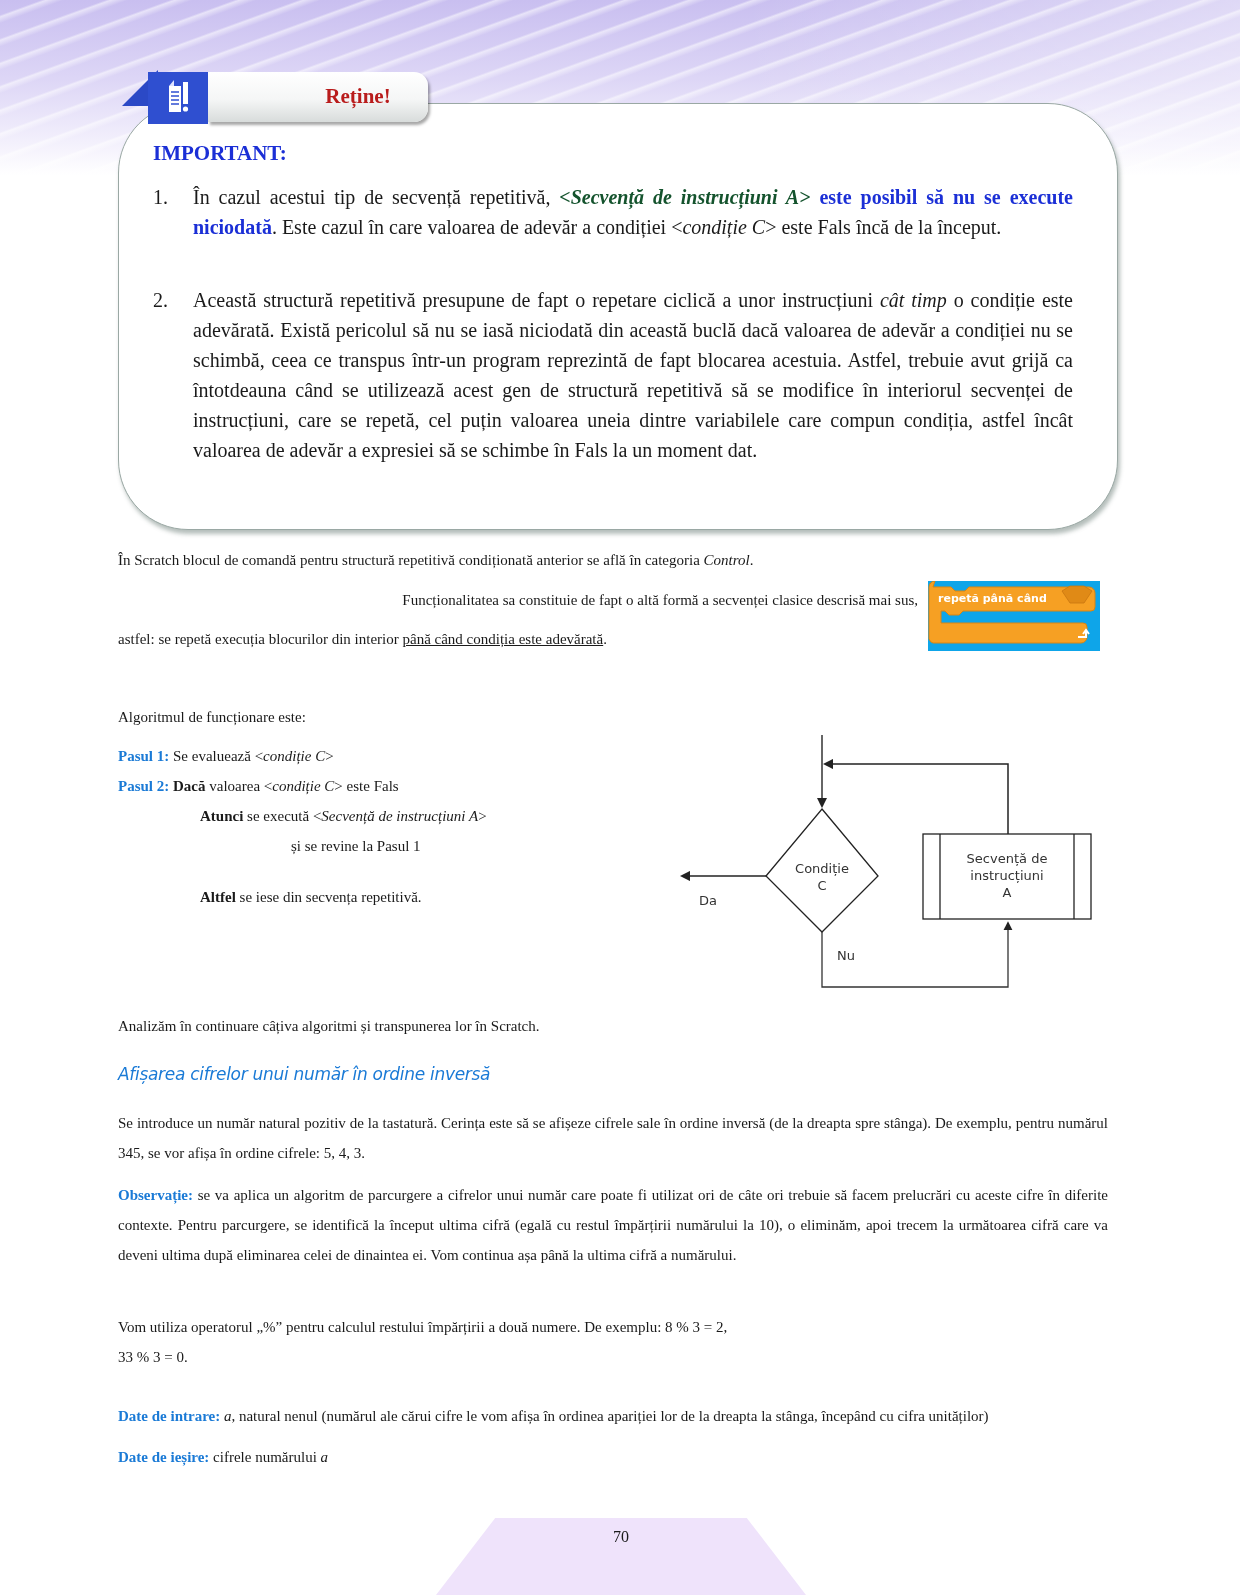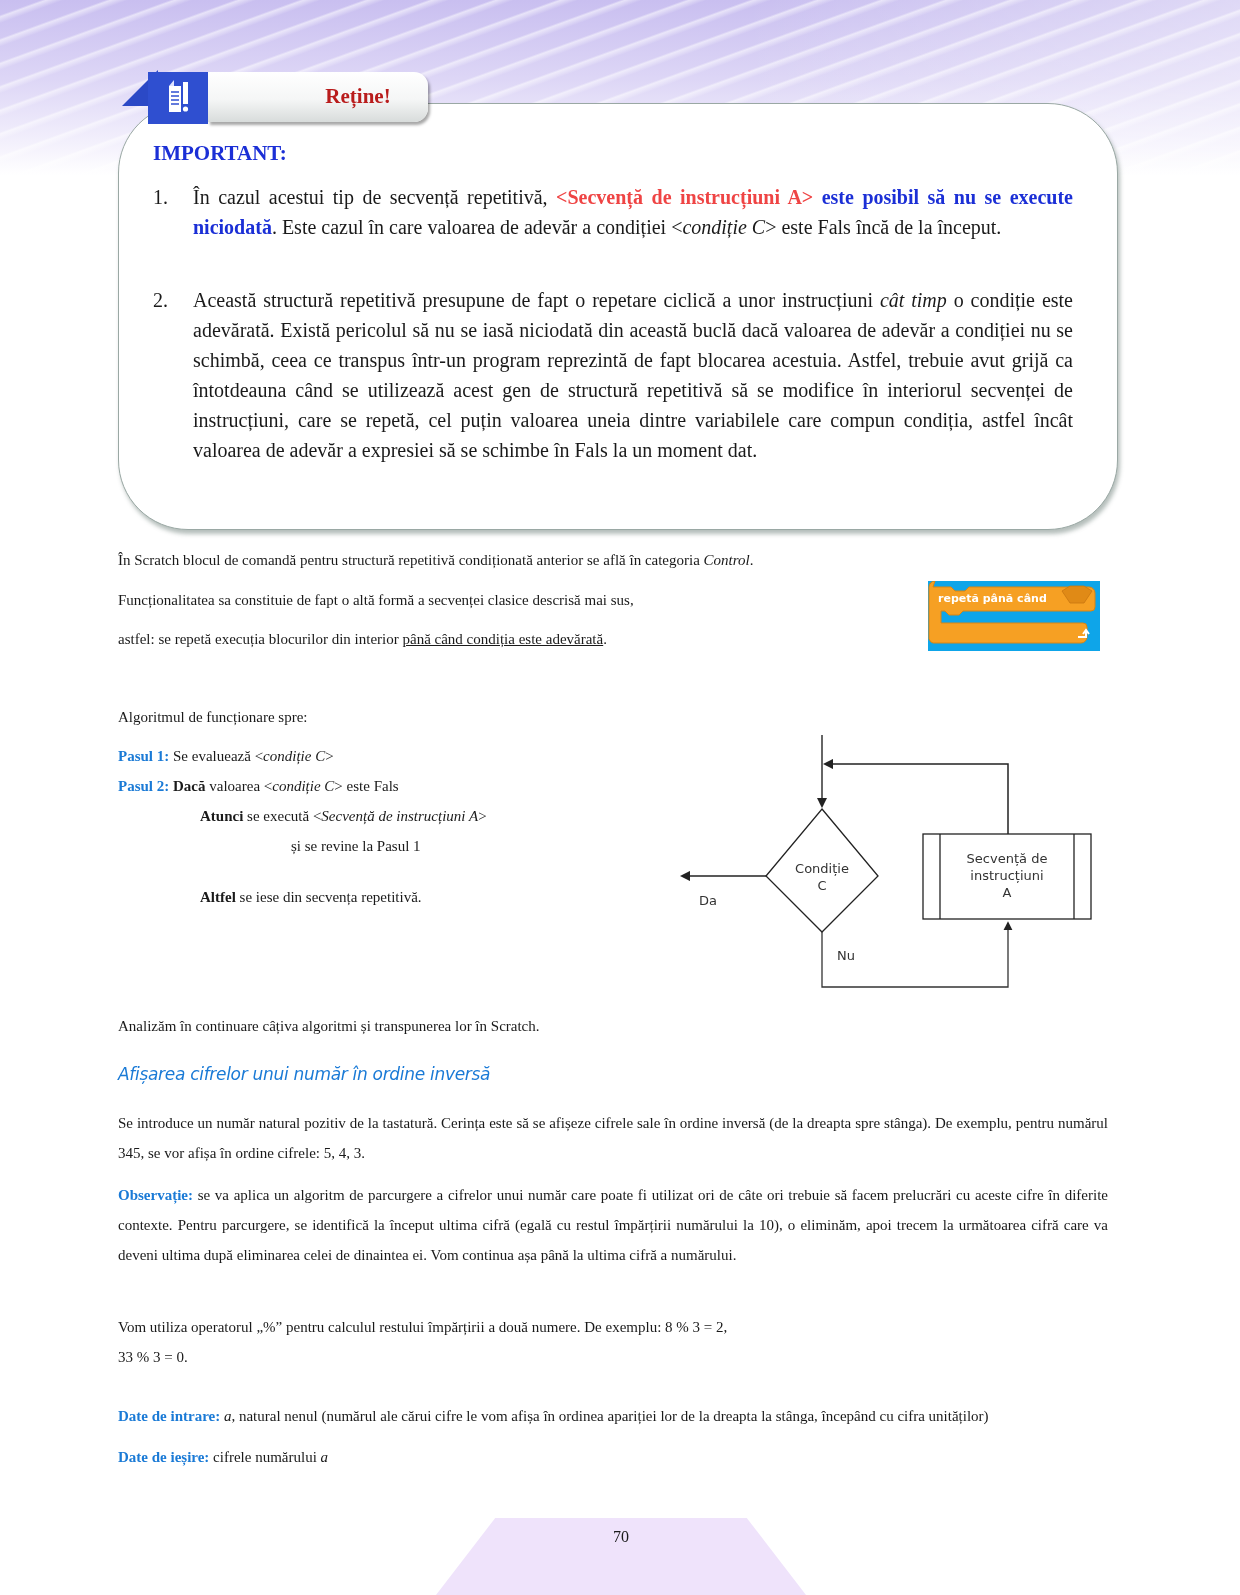--- a/index.html
+++ b/index.html
@@ -19,21 +19,21 @@
   .tab .blue { position:absolute; left:26px; top:0; width:60px; height:52px; background:#2f4fd0; }
   .tab .pill { position:absolute; left:86px; top:0; width:220px; height:50px; border-radius:0 14px 14px 0;
      background:linear-gradient(180deg,#ffffff 0%,#f5f6f6 55%,#d8dcdb 100%); box-shadow:2px 3px 3px rgba(0,0,0,0.35); }
   .tab .icon { position:absolute; left:44px; top:8px; width:24px; height:34px; }
   .tab .title { position:absolute; left:86px; width:244px; top:12px; text-align:center; font-weight:bold; font-size:21px; color:#b91c1c;margin-left:28px; }
   .important { position:absolute; left:153px; top:141px; font-weight:bold; color:#1b2fd6; font-size:21px; }
   .item { position:absolute; left:153px; width:920px; font-size:20px; line-height:30px; text-align:justify; }
   .item .num { position:absolute; left:0; }
   .item .txt { position:absolute; left:40px; width:880px; }
   .blue-b { color:#1b2fd6; font-weight:bold; }
-  .blue-bi { color:#ef4444; font-weight:bold; }
+  .blue-bi { color:#14532d; font-weight:bold; font-style:italic; }
   .p { position:absolute; left:118px; width:990px; font-size:15px; line-height:30px; text-align:justify; }
   .lbl { color:#1a7ad6; font-weight:bold; }
   .scratch { position:absolute; left:928px; top:581px; width:172px; height:70px; background:#0ea5e9; }
   .heading { position:absolute; left:118px; top:1064px; font-family:"DejaVu Sans", sans-serif; font-style:italic;
      font-size:17px; color:#1a7ad6; letter-spacing:-0.3px; }
   .pagebg { position:absolute; left:436px; top:1518px; width:370px; height:77px; background:#efe3fb;
      clip-path: polygon(16% 0, 84% 0, 100% 100%, 0 100%); }
   .pagenum { position:absolute; left:436px; width:370px; top:1528px; text-align:center; font-size:16px; }
   .fc text { font-family:"DejaVu Sans", sans-serif; }
   u { text-decoration:underline; }
@@ -68,33 +68,33 @@
   <span class="num">1.</span>
   <div class="txt"><span>În cazul acestui tip de secvență repetitivă, </span><span class="blue-bi">&lt;Secvență de instrucțiuni A&gt;</span><span class="blue-b"> este posibil să nu se execute niciodată</span><span>. Este cazul în care valoarea de adevăr a condiției &lt;</span><i>condiție C</i><span>&gt; este Fals încă de la început.</span></div>
 </div>
 
 <div class="item" style="top:285px;">
   <span class="num">2.</span>
   <div class="txt"><span>Această structură repetitivă presupune de fapt o repetare ciclică a unor instrucțiuni </span><i>cât timp</i><span> o condiție este adevărată. Există pericolul să nu se iasă niciodată din această buclă dacă valoarea de adevăr a condiției nu se schimbă, ceea ce transpus într-un program reprezintă de fapt blocarea acestuia. Astfel, trebuie avut grijă ca întotdeauna când se utilizează acest gen de structură repetitivă să se modifice în interiorul secvenței de instrucțiuni, care se repetă, cel puțin valoarea uneia dintre variabilele care compun condiția, astfel încât valoarea de adevăr a expresiei să se schimbe în Fals la un moment dat.</span></div>
 </div>
 
 <div class="p" style="top:545px;"><span>În Scratch blocul de comandă pentru structură repetitivă condiționată anterior se află în categoria </span><i>Control</i><span>.</span></div>
-<div class="p" style="top:585px; width:800px; text-align:left;">Funcționalitatea sa constituie de fapt o altă formă a secvenței clasice descrisă mai sus,</div>
+<div class="p" style="top:585px; width:800px; text-align:right;">Funcționalitatea sa constituie de fapt o altă formă a secvenței clasice descrisă mai sus,</div>
 <div class="p" style="top:624px; width:800px; text-align:left;"><span>astfel: se repetă execuția blocurilor din interior </span><u>până când condiția este adevărată</u><span>.</span></div>
 
 <div class="scratch">
   <svg width="172" height="70" viewBox="0 0 172 70">
     <path d="M5,6 h18 l4,4 h10 l4,-4 h120 a6,6 0 0 1 6,6 v14 a4,4 0 0 1 -4,4 h-128 l-4,4 h-10 l-4,-4 h-4 v12 h142 a4,4 0 0 1 4,4 v10 a6,6 0 0 1 -6,6 h-148 a6,6 0 0 1 -4,-4 v-52 a6,6 0 0 1 6,-6 z" fill="#f6a023" stroke="#d98512" stroke-width="1"></path>
     <polygon points="134,10 142,5 156,5 164,10 156,22 142,22" fill="#e08a16" stroke="#c97610" stroke-width="0.8"></polygon>
     <text x="10" y="21" font-family="DejaVu Sans, sans-serif" font-size="11" font-weight="bold" fill="#fff">repetă până când</text>
     <path d="M150,56 h8 v-6 M155,53 l3,-4 l3,4" stroke="#fff" stroke-width="2" fill="none"></path>
   </svg>
 </div>
 
-<div class="p" style="top:702px;">Algoritmul de funcționare spre:</div>
+<div class="p" style="top:702px;">Algoritmul de funcționare este:</div>
 <div class="p" style="top:741px;"><span class="lbl">Pasul 1:</span><span> Se evaluează &lt;</span><i>condiție C</i><span>&gt;</span></div>
 <div class="p" style="top:771px;"><span class="lbl">Pasul 2:</span> <b>Dacă</b><span> valoarea &lt;</span><i>condiție C</i><span>&gt; este Fals</span></div>
 <div class="p" style="top:801px; left:200px; width:500px;"><b>Atunci</b><span> se execută &lt;</span><i>Secvență de instrucțiuni A</i><span>&gt;</span></div>
 <div class="p" style="top:831px; left:291px; width:400px;">și se revine la Pasul 1</div>
 <div class="p" style="top:882px; left:200px; width:500px;"><b>Altfel</b><span> se iese din secvența repetitivă.</span></div>
 
 <svg class="fc" style="position:absolute; left:660px; top:710px;" width="440" height="285" viewBox="0 0 440 285">
   <defs>
     <marker id="arr" viewBox="0 0 10 10" refX="8" refY="5" markerWidth="7" markerHeight="7" orient="auto">
       <path d="M0,0 L10,5 L0,10 z" fill="#222"></path>

